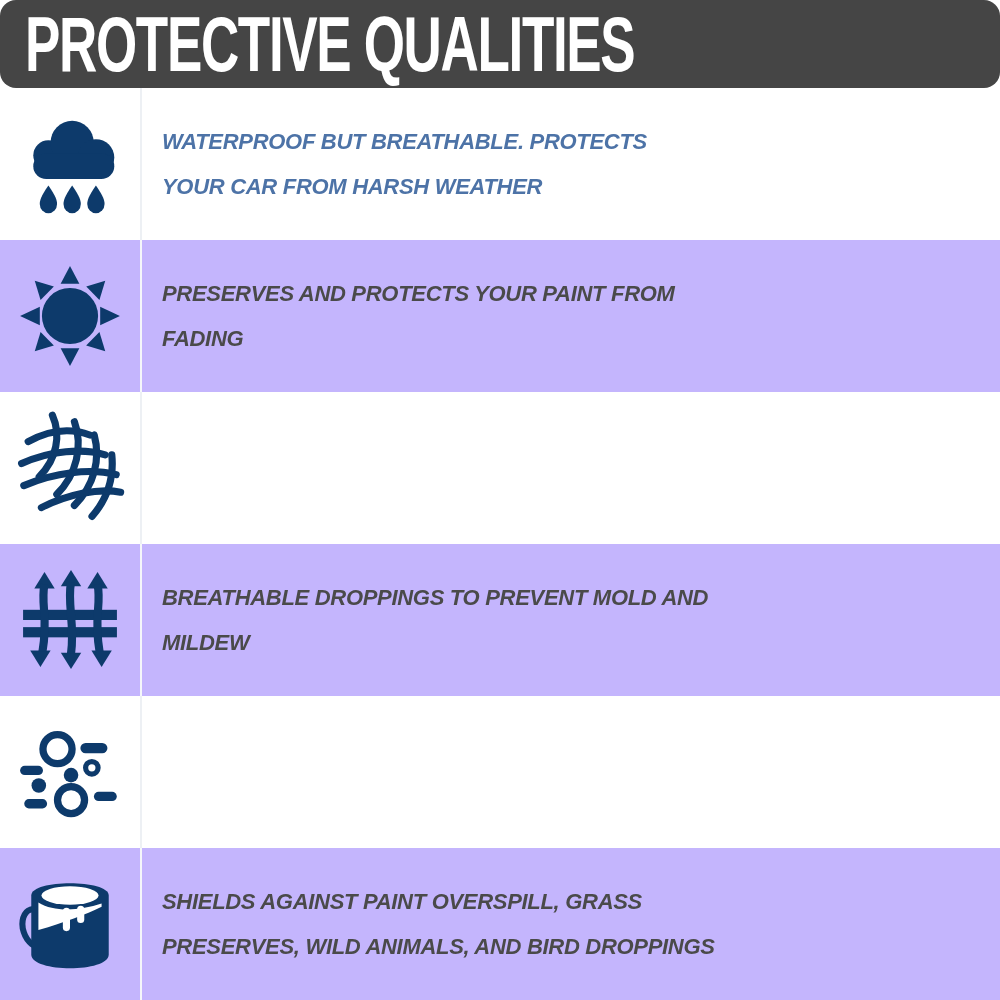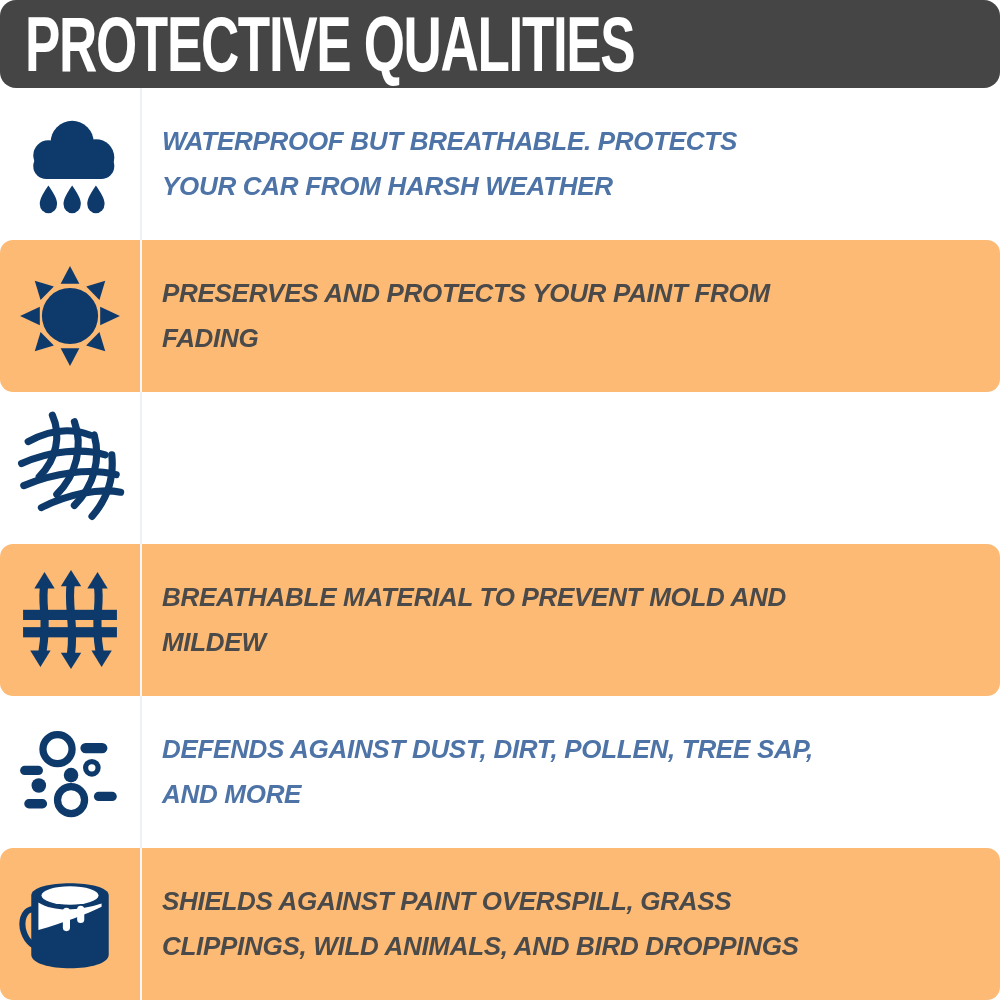--- a/index.html
+++ b/index.html
@@ -15,35 +15,35 @@
     display:flex; align-items:center; padding-left:25px; box-sizing:border-box;border-radius:16px;
   }
   .header-title {
     color:#ffffff; font-weight:700; font-size:78px; line-height:1;
     letter-spacing:-2px; white-space:nowrap;
     transform:scaleX(0.68); transform-origin:left center;
   }
 
   .row { height:152px; flex:0 0 152px; display:flex; }
   .row-white { background:#ffffff; }
-  .row-light { background:#fdba74;border-radius:13px; }
+  .row-light { background:#c4b5fd; }
 
   .icon-cell {
     width:142px; flex:0 0 142px; box-sizing:border-box;
     display:flex; align-items:center; justify-content:center;
   }
   .row-white .icon-cell { border-right:2px solid #edf0f4; }
   .row-light .icon-cell { border-right:2px solid #f5f7fa; }
 
   .text-cell {
     flex:1 1 auto; display:flex; align-items:center;
     padding:0 30px 0 20px; box-sizing:border-box;
   }
   .row-text {
-    font-size:26px; font-weight:700; font-style:italic;
+    font-size:22px; font-weight:700; font-style:italic;
     line-height:45px; letter-spacing:-0.3px; white-space:pre;
   }
   .text-blue { color:#4d73a7; }
   .text-gray { color:#4a4a4a; }
 
   .icon-svg { display:block; }
 </style>
 </head>
 <body>
 
@@ -120,55 +120,51 @@
           <polygon points="81,96 71,80 91,80"></polygon>
         </g>
         <g fill="none" stroke="#0d3a6b" stroke-width="8">
           <path d="M25 15 C21 34 29 48 23 81"></path>
           <path d="M51 13 C47 34 55 54 51 83"></path>
           <path d="M77 15 C81 34 73 48 79 81"></path>
         </g>
       </svg>
     </div>
     <div class="text-cell">
-      <div class="row-text text-gray">BREATHABLE MATERIAL TO PREVENT MOLD AND
+      <div class="row-text text-gray">BREATHABLE DROPPINGS TO PREVENT MOLD AND
 MILDEW</div>
     </div>
   </div>
 
   <div class="row row-white">
     <div class="icon-cell">
       <svg class="icon-svg" width="104" height="92" viewBox="0 0 100 88">
         <circle cx="38" cy="22" r="14" fill="none" stroke="#0d3a6b" stroke-width="7"></circle>
         <rect x="2" y="38" width="22" height="9" rx="4.5" fill="#0d3a6b"></rect>
         <rect x="60" y="16" width="26" height="10" rx="5" fill="#0d3a6b"></rect>
         <circle cx="71" cy="40" r="6" fill="none" stroke="#0d3a6b" stroke-width="5"></circle>
         <circle cx="51" cy="47" r="7" fill="#0d3a6b"></circle>
         <circle cx="20" cy="57" r="7" fill="#0d3a6b"></circle>
         <rect x="6" y="70" width="22" height="9" rx="4.5" fill="#0d3a6b"></rect>
         <circle cx="51" cy="71" r="13" fill="none" stroke="#0d3a6b" stroke-width="7"></circle>
         <rect x="73" y="63" width="22" height="9" rx="4.5" fill="#0d3a6b"></rect>
       </svg>
     </div>
-    <div class="text-cell">
-      <div class="row-text text-blue">DEFENDS AGAINST DUST, DIRT, POLLEN, TREE SAP,
-AND MORE</div>
-    </div>
   </div>
 
   <div class="row row-light">
     <div class="icon-cell">
       <svg class="icon-svg" width="102" height="106" viewBox="0 0 100 104">
         <ellipse cx="17" cy="56" rx="13" ry="19" fill="none" stroke="#0d3a6b" stroke-width="6" transform="rotate(-18 17 56)"></ellipse>
         <path d="M12 24 C12 8 88 8 88 24 L88 82 C88 100 12 100 12 82 Z" fill="#0d3a6b"></path>
         <ellipse cx="50" cy="24" rx="28" ry="9" fill="#ffffff"></ellipse>
         <path d="M19 31 C35 41 60 39 81 32 L81 35 C65 43 45 50 19 58 Z" fill="#ffffff"></path>
         <rect x="43" y="36" width="7" height="23" rx="3.5" fill="#ffffff"></rect>
         <rect x="57" y="34" width="7" height="17" rx="3.5" fill="#ffffff"></rect>
       </svg>
     </div>
     <div class="text-cell">
       <div class="row-text text-gray">SHIELDS AGAINST PAINT OVERSPILL, GRASS
-CLIPPINGS, WILD ANIMALS, AND BIRD DROPPINGS</div>
+PRESERVES, WILD ANIMALS, AND BIRD DROPPINGS</div>
     </div>
   </div>
 
 </div>
 
 </body></html>

